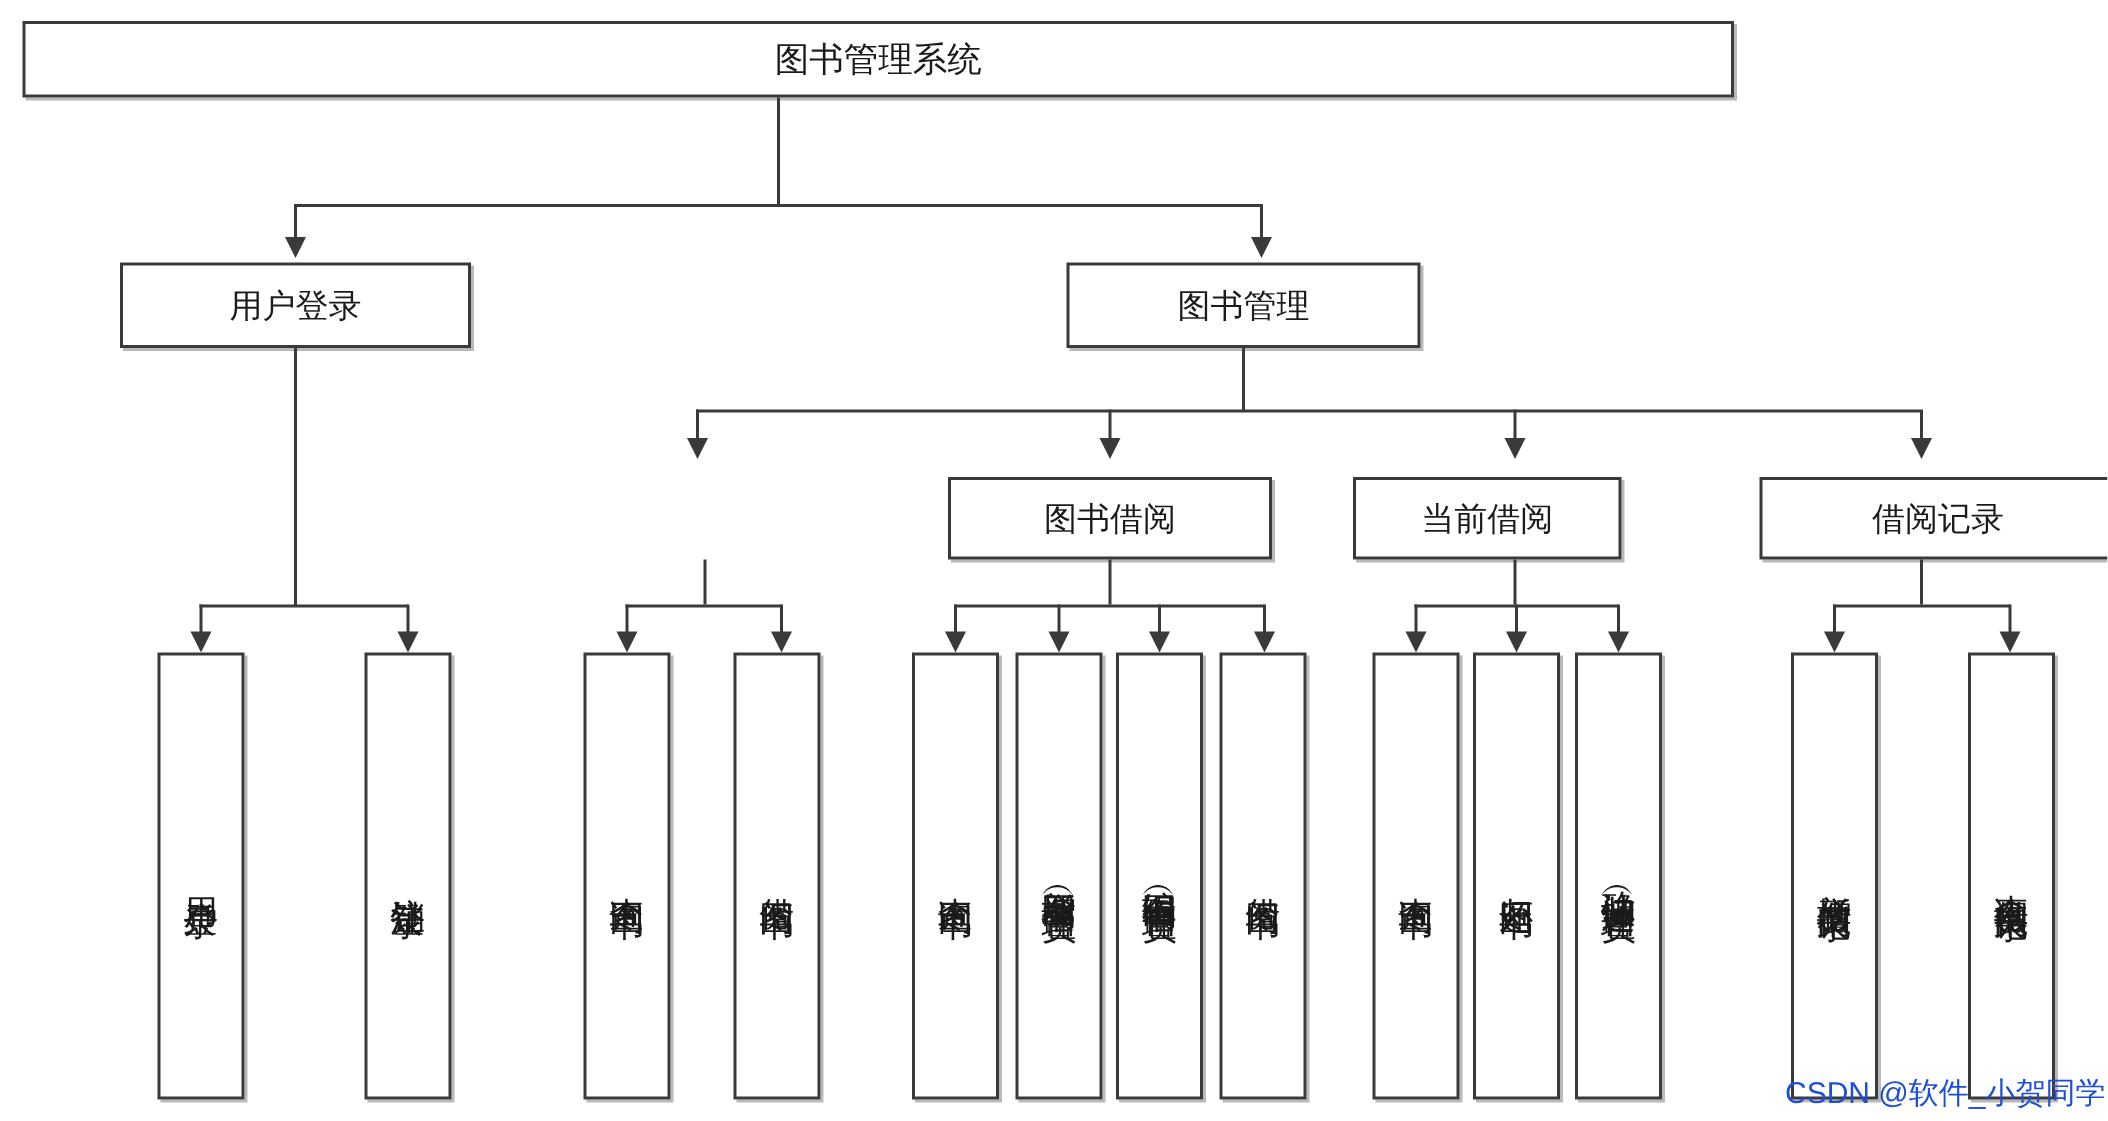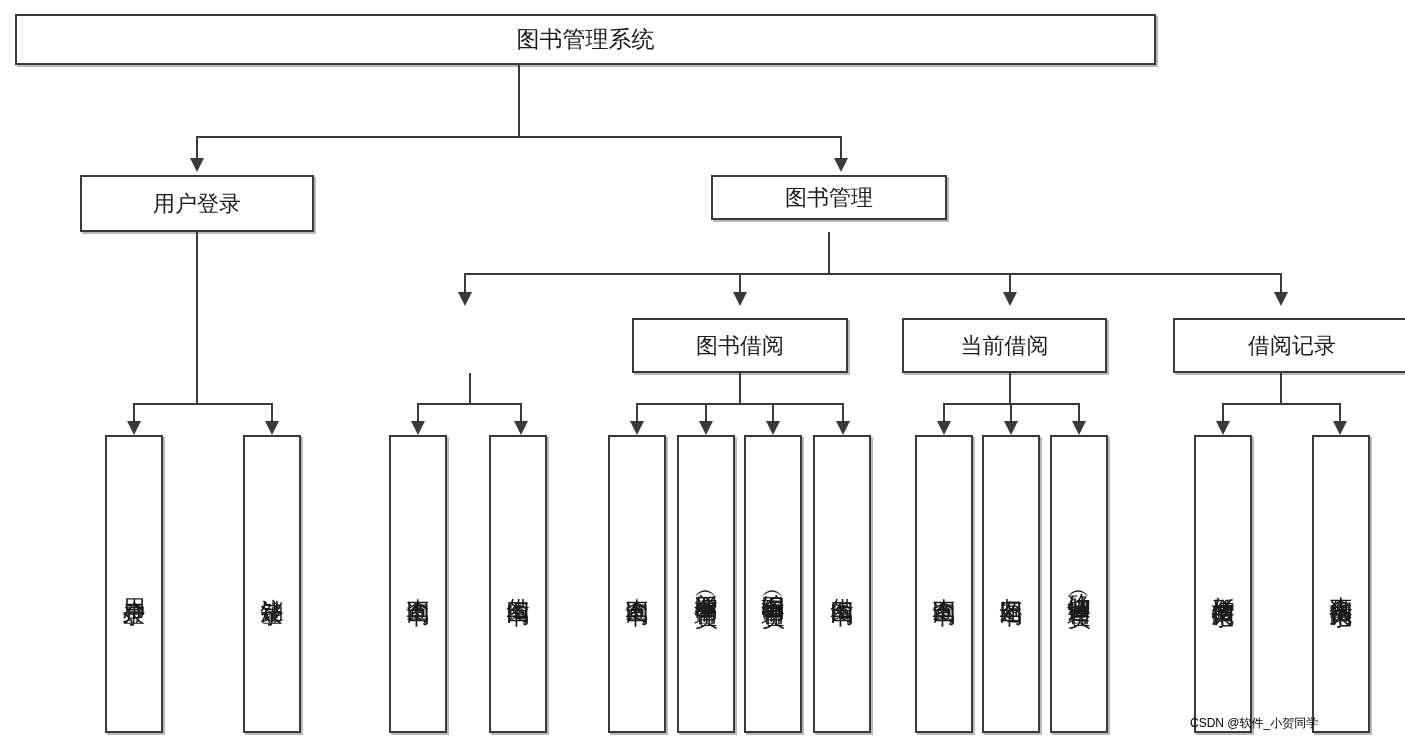--- a/index.html
+++ b/index.html
@@ -72,22 +72,22 @@
     position: absolute;
     width: 0;
     height: 0;
     border-left: 7px solid transparent;
     border-right: 7px solid transparent;
     border-top: 14px solid #3a3a3a;
   }
   
   #watermark {
     position: absolute;
-    color: #000000;
-    font-size: 12px;
+    color: #1d4ed8;
+    font-size: 20px;
     white-space: nowrap;
     user-select: none;
   }
 </style>
 </head>
 <body>
 
 <div id="canvas">
 
   <div class="node shadow h-text" id="node-root" style="left:15px; top:14px; width:1141px; height:51px;">
@@ -98,21 +98,21 @@
   <div class="conn h" style="left:196px; top:136px; width:646px;"></div>
   <div class="conn v" style="left:196px; top:136px; height:24px;"></div>
   <div class="arrow" style="left:190px; top:158px;"></div>
   <div class="conn v" style="left:840px; top:136px; height:24px;"></div>
   <div class="arrow" style="left:834px; top:158px;"></div>
 
   <div class="node shadow h-text" style="left:80px; top:175px; width:234px; height:57px;">
     <span class="label">用户登录</span>
   </div>
 
-  <div class="node shadow h-text" style="left:711px; top:175px; width:236px; height:45px;">
+  <div class="node shadow h-text" style="left:711px; top:175px; width:236px; height:57px;">
     <span class="label">图书管理</span>
   </div>
 
   <div class="conn v" style="left:196px; top:232px; height:172px;"></div>
   <div class="conn h" style="left:133px; top:403px; width:139px;"></div>
   <div class="conn v" style="left:133px; top:403px; height:20px;"></div>
   <div class="arrow" style="left:127px; top:421px;"></div>
   <div class="conn v" style="left:271px; top:403px; height:20px;"></div>
   <div class="arrow" style="left:265px; top:421px;"></div>
 
@@ -123,21 +123,21 @@
   <div class="conn v" style="left:739px; top:273px; height:21px;"></div>
   <div class="arrow" style="left:733px; top:292px;"></div>
   <div class="conn v" style="left:1009px; top:273px; height:21px;"></div>
   <div class="arrow" style="left:1003px; top:292px;"></div>
   <div class="conn v" style="left:1280px; top:273px; height:21px;"></div>
   <div class="arrow" style="left:1274px; top:292px;"></div>
 
   <div class="node shadow h-text" style="left:632px; top:318px; width:216px; height:55px;">
     <span class="label">图书借阅</span>
   </div>
-  <div class="node shadow h-text" style="left:902px; top:318px; width:205px; height:55px;">
+  <div class="node shadow h-text" style="left:902px; top:318px; width:179px; height:55px;">
     <span class="label">当前借阅</span>
   </div>
   <div class="node shadow h-text" style="left:1173px; top:318px; width:238px; height:55px;">
     <span class="label">借阅记录</span>
   </div>
 
   <div class="conn v" style="left:469px; top:373px; height:30px;"></div>
   <div class="conn h" style="left:417px; top:403px; width:104px;"></div>
   <div class="conn v" style="left:417px; top:403px; height:20px;"></div>
   <div class="arrow" style="left:411px; top:421px;"></div>

